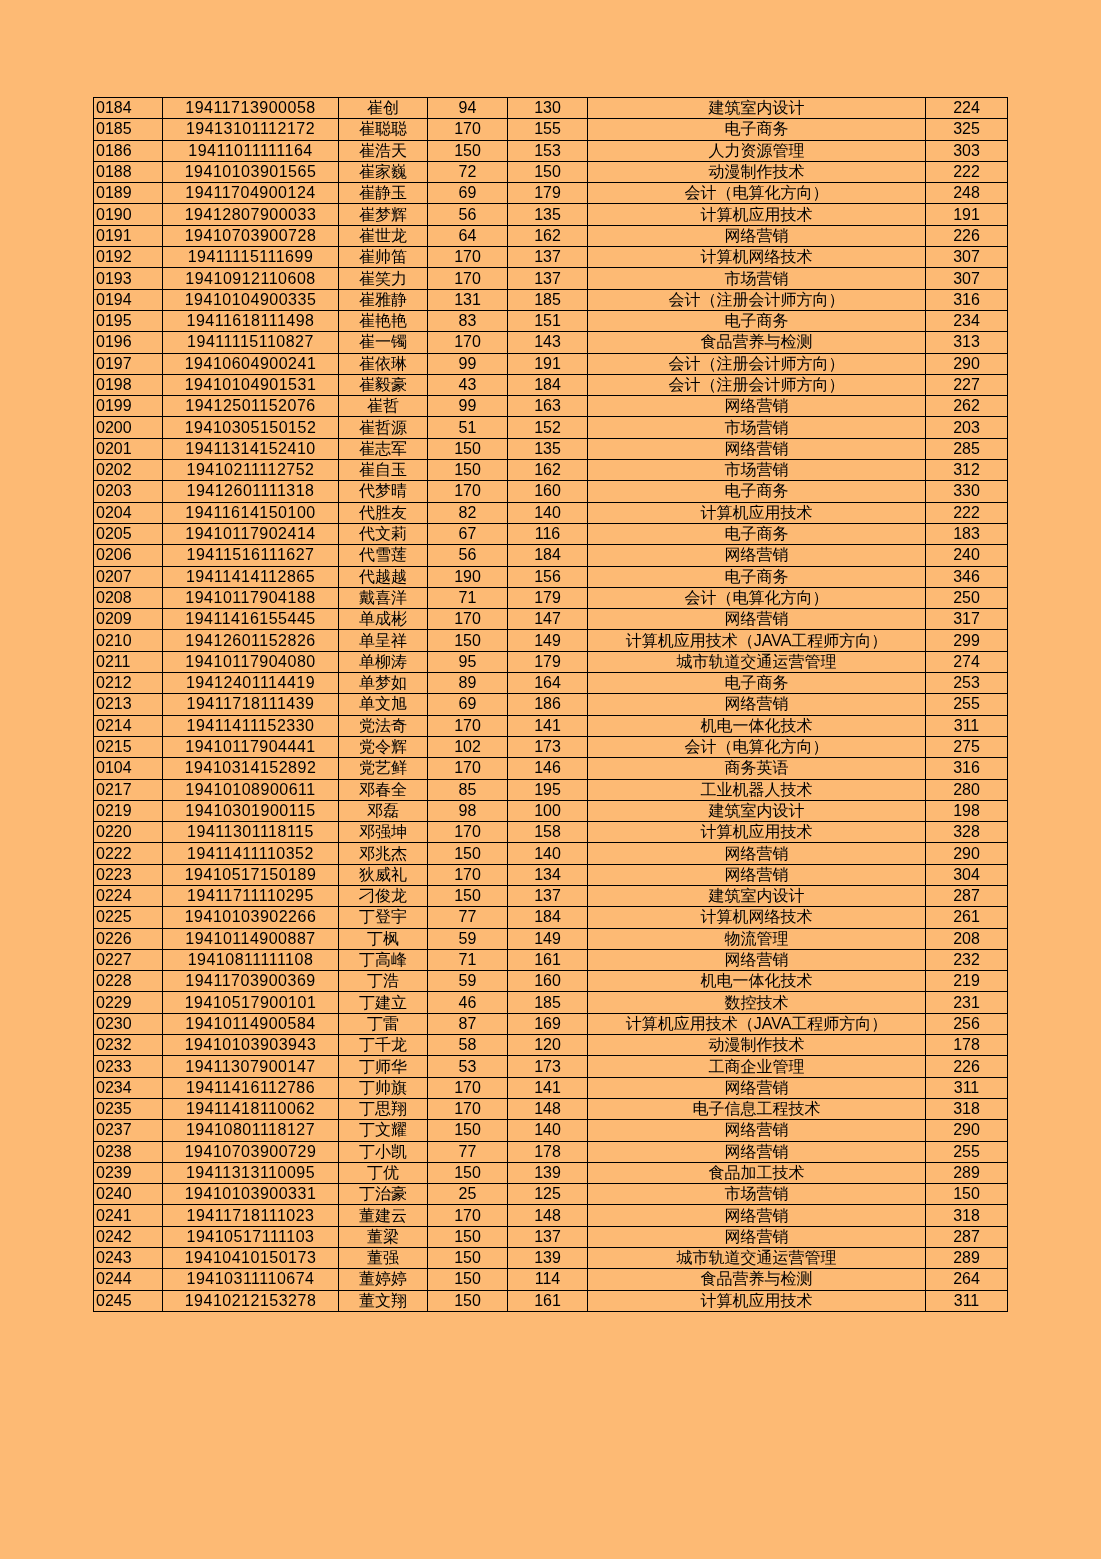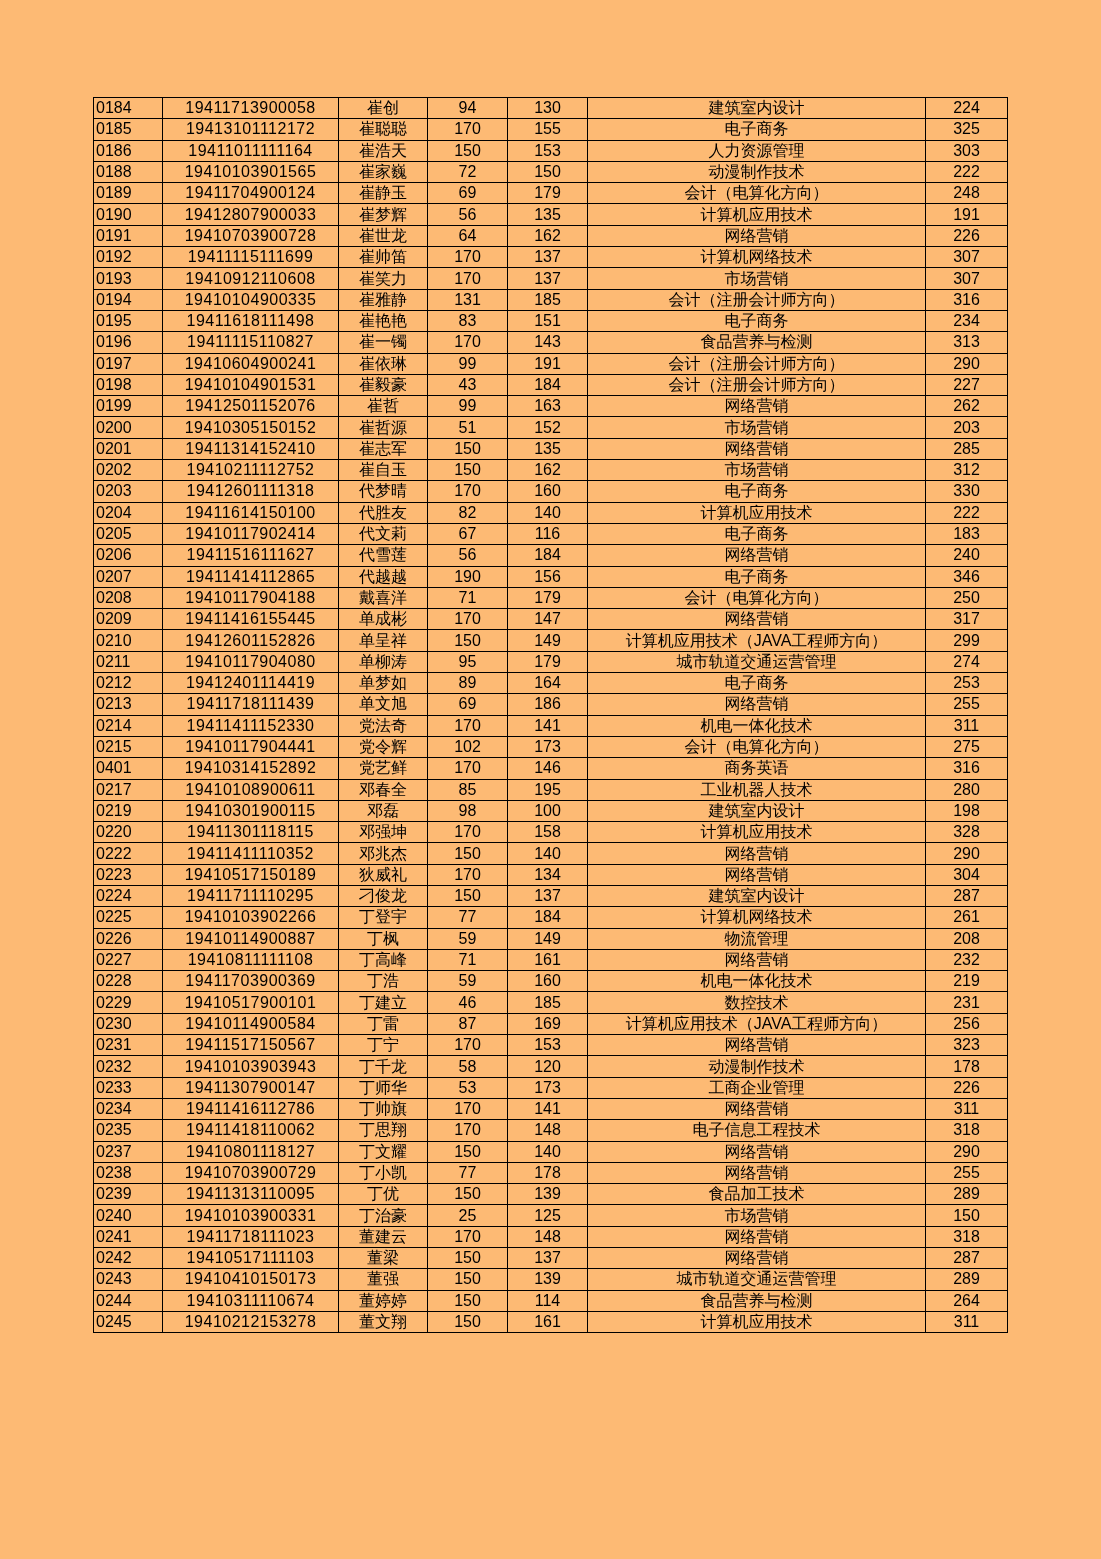--- a/index.html
+++ b/index.html
@@ -339,21 +339,21 @@
         <tr>
           <td class="c0">0215</td>
           <td class="c1">19410117904441</td>
           <td class="c2">党令辉</td>
           <td class="c3">102</td>
           <td class="c4">173</td>
           <td class="c5">会计（电算化方向）</td>
           <td class="c6">275</td>
         </tr>
         <tr>
-          <td class="c0">0401</td>
+          <td class="c0">0104</td>
           <td class="c1">19410314152892</td>
           <td class="c2">党艺鲜</td>
           <td class="c3">170</td>
           <td class="c4">146</td>
           <td class="c5">商务英语</td>
           <td class="c6">316</td>
         </tr>
         <tr>
           <td class="c0">0217</td>
           <td class="c1">19410108900611</td>
@@ -456,29 +456,20 @@
         <tr>
           <td class="c0">0230</td>
           <td class="c1">19410114900584</td>
           <td class="c2">丁雷</td>
           <td class="c3">87</td>
           <td class="c4">169</td>
           <td class="c5">计算机应用技术（JAVA工程师方向）</td>
           <td class="c6">256</td>
         </tr>
         <tr>
-          <td class="c0">0231</td>
-          <td class="c1">19411517150567</td>
-          <td class="c2">丁宁</td>
-          <td class="c3">170</td>
-          <td class="c4">153</td>
-          <td class="c5">网络营销</td>
-          <td class="c6">323</td>
-        </tr>
-        <tr>
           <td class="c0">0232</td>
           <td class="c1">19410103903943</td>
           <td class="c2">丁千龙</td>
           <td class="c3">58</td>
           <td class="c4">120</td>
           <td class="c5">动漫制作技术</td>
           <td class="c6">178</td>
         </tr>
         <tr>
           <td class="c0">0233</td>

